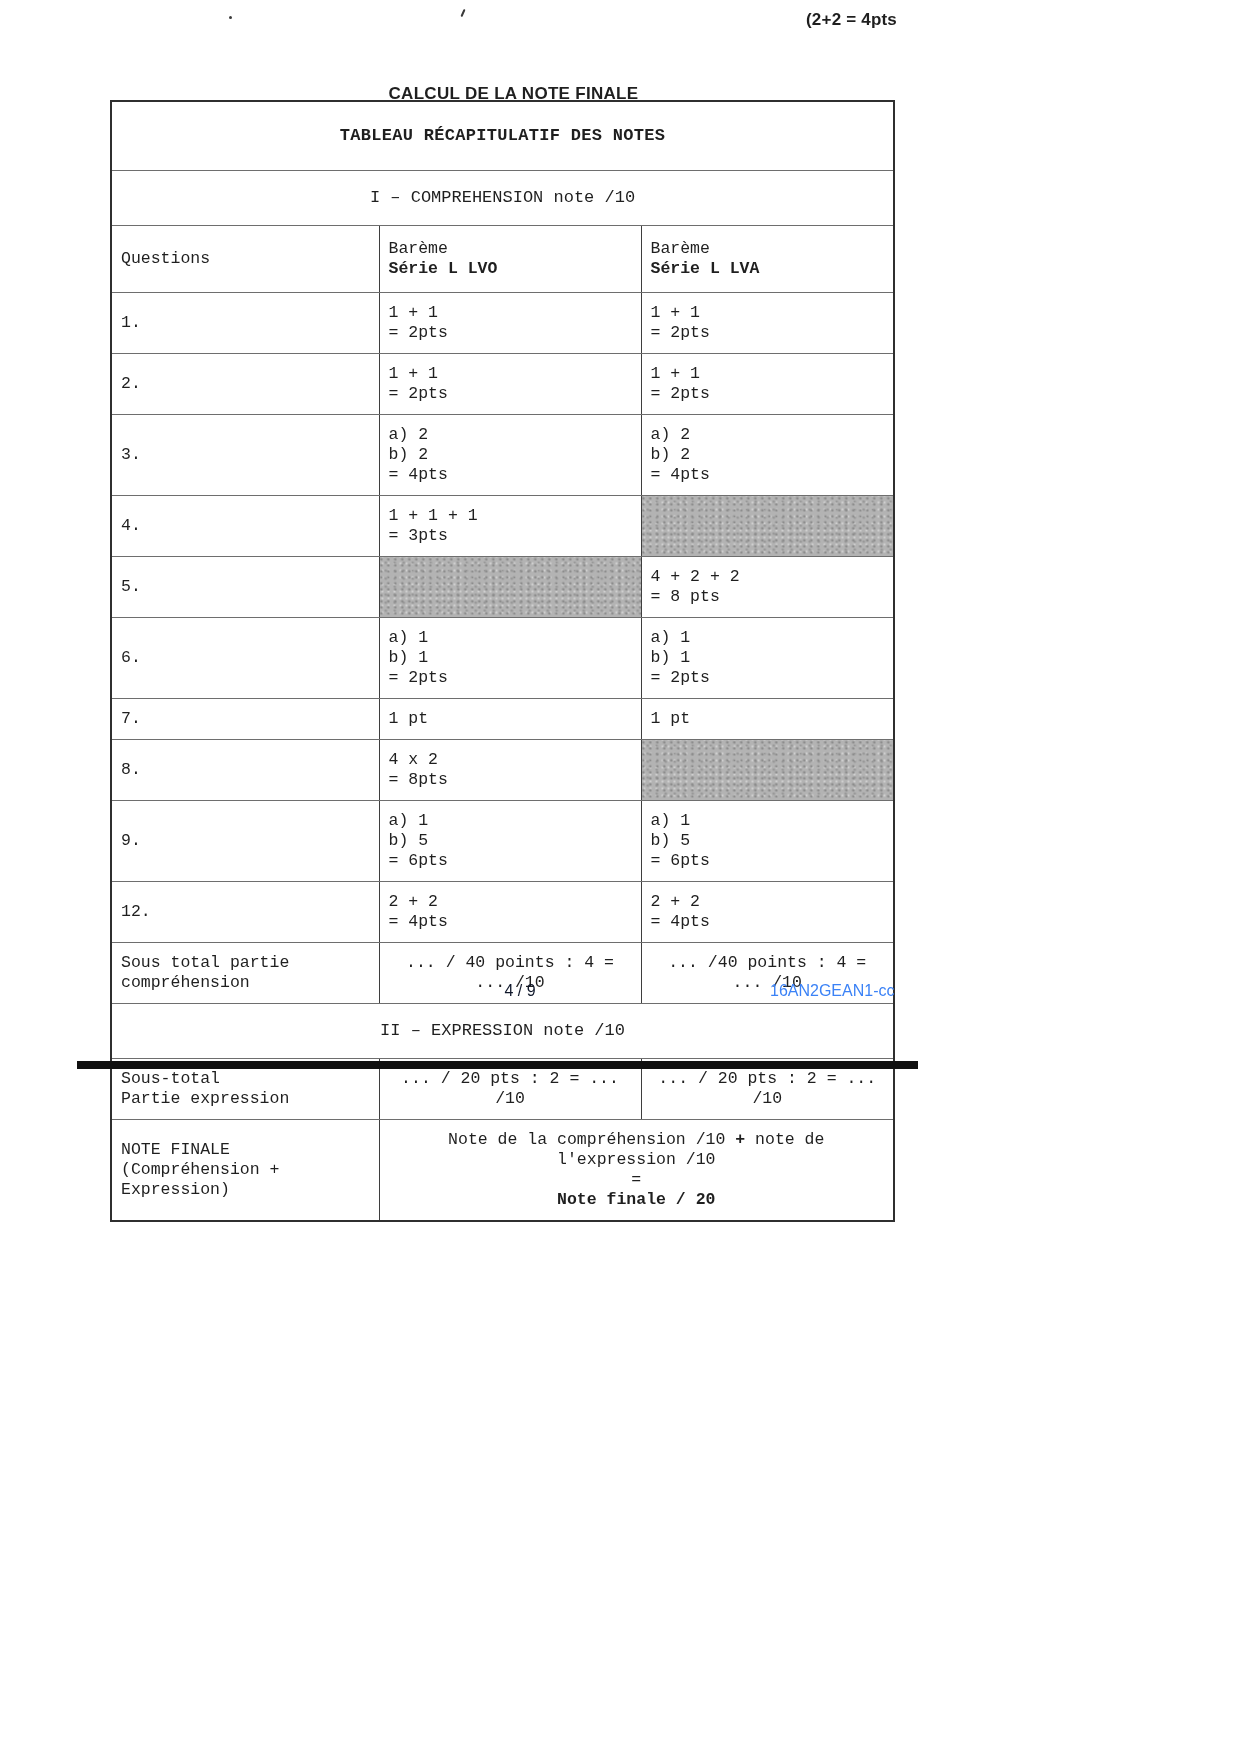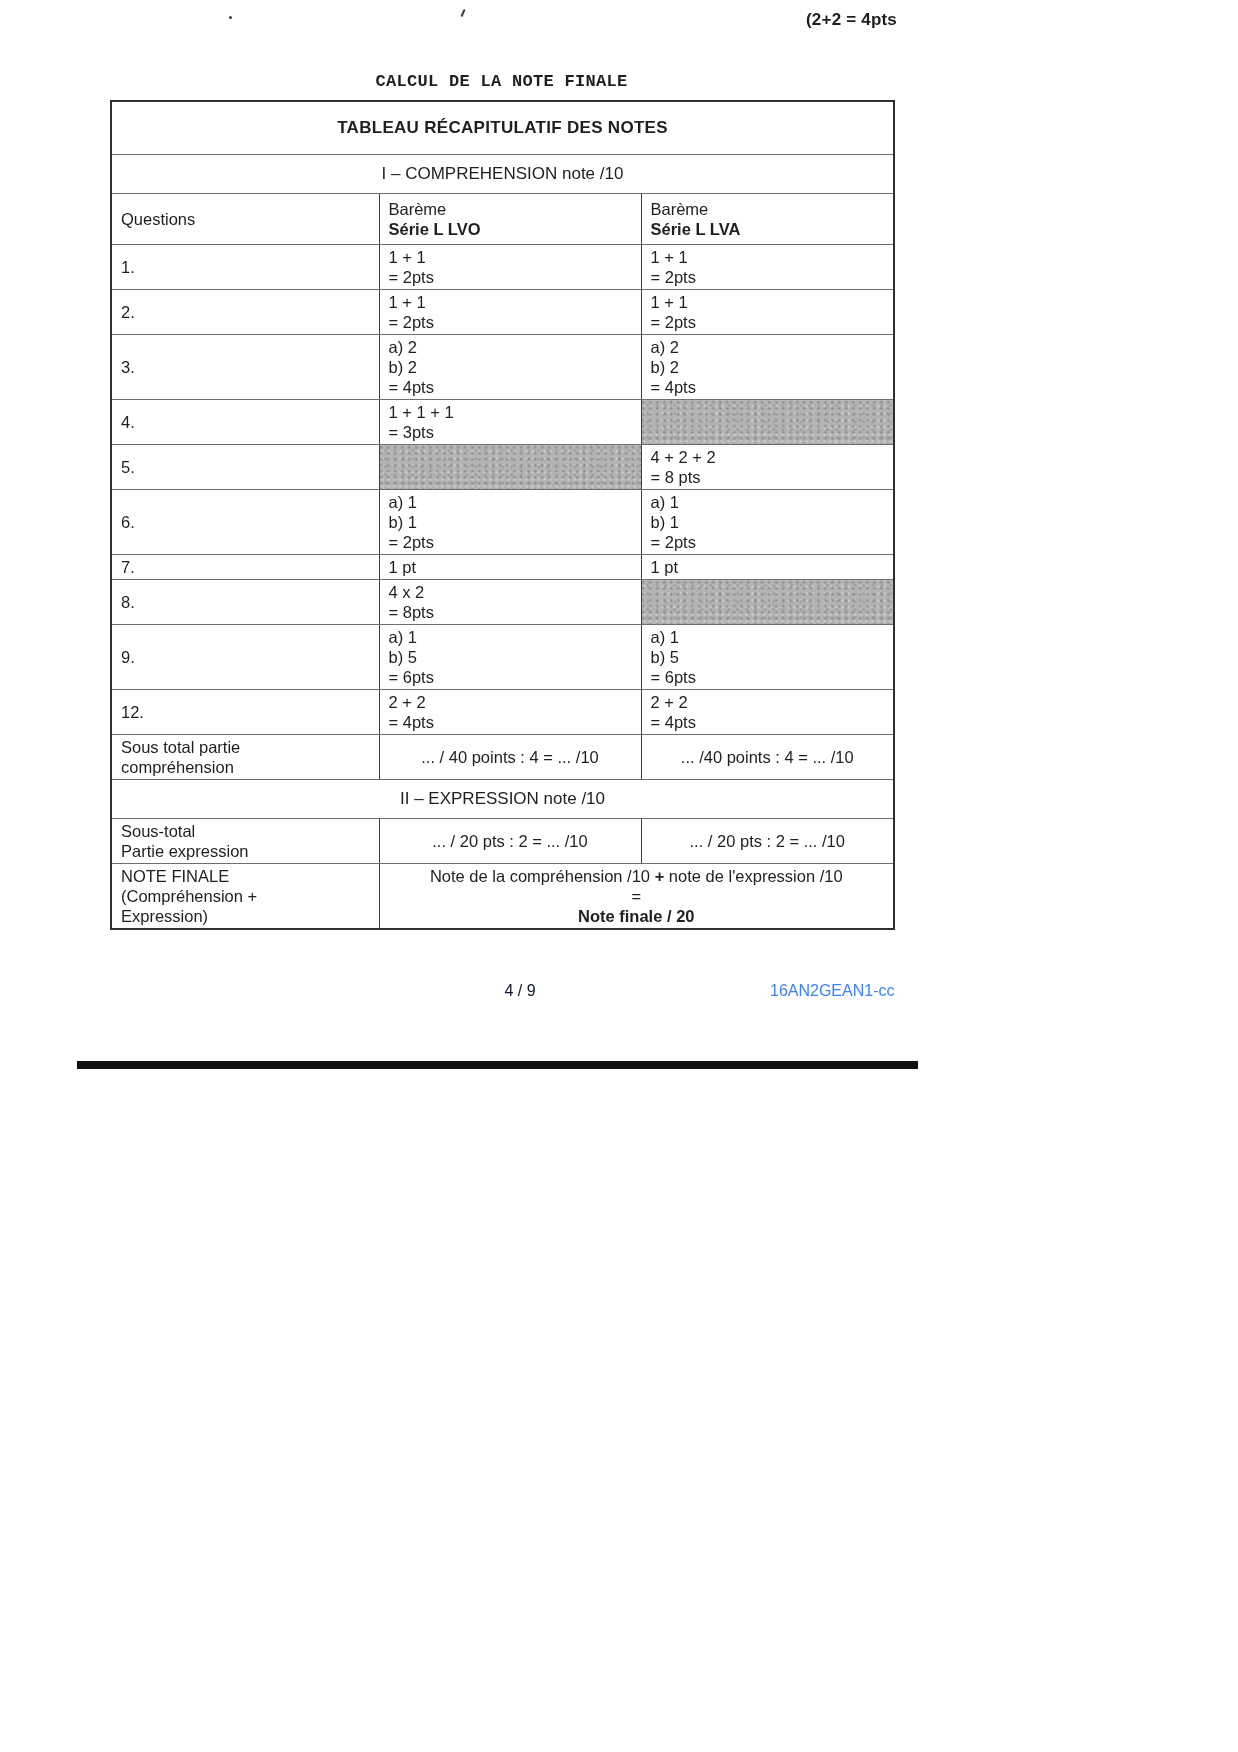--- a/index.html
+++ b/index.html
@@ -27,46 +27,46 @@
     top: 10px;
     font-size: 17px;
     font-weight: bold;
     letter-spacing: 0.2px;
   }
   .doc-title {
     position: absolute;
     left: 110px;
     top: 72px;
     width: 783px;
-    margin: 0;
+    margin: 12px;
     text-align: center;
     font-size: 17px;
     font-weight: bold;
     letter-spacing: 0.3px;
-    font-family: Liberation Mono, monospace;
   }
 
   table.notes-table {
     position: absolute;
     left: 110px;
     top: 100px;
     width: 783px;
     border-collapse: collapse;
     table-layout: fixed;
     font-size: 16.5px;
     line-height: 20px;
   }
   table.notes-table td {
     border-top: 1px solid #6e6e6e;
     border-bottom: 1px solid #6e6e6e;
     border-left: 1px solid #3e3e3e;
     border-right: 1px solid #3e3e3e;
-    padding: 2px 9px;
+    padding: 10px 9px;
     vertical-align: middle;
     overflow: hidden;
+    font-family: Liberation Mono, monospace;
   }
   table.notes-table { border: 2px solid #2f2f2f; }
 
   td.t-title {
     height: 48px;
     text-align: center;
     font-weight: bold;
     font-size: 17px;
     letter-spacing: 0.3px;
   }

